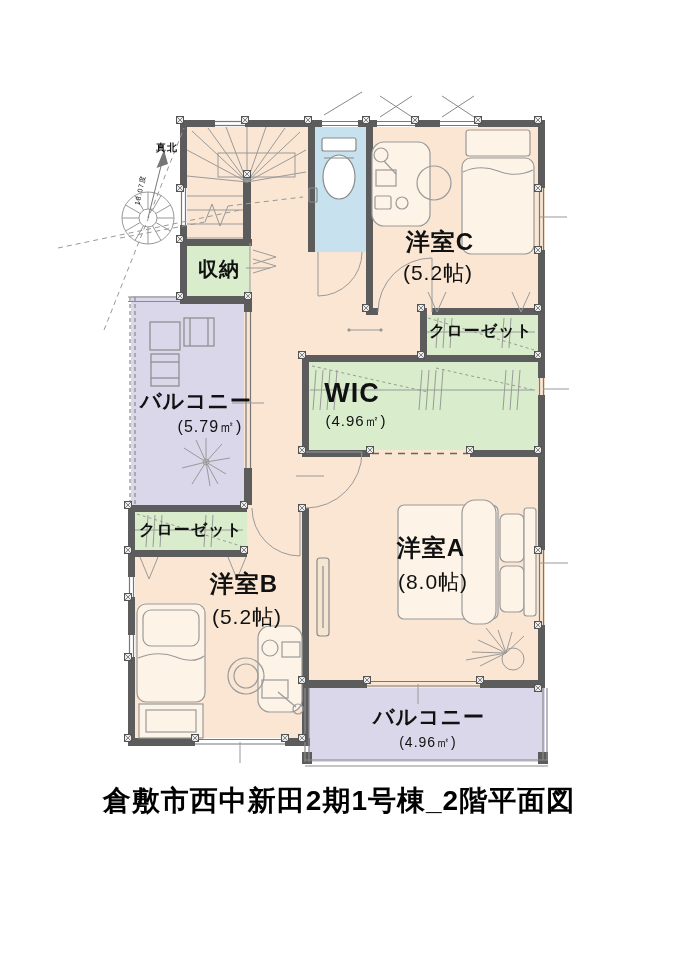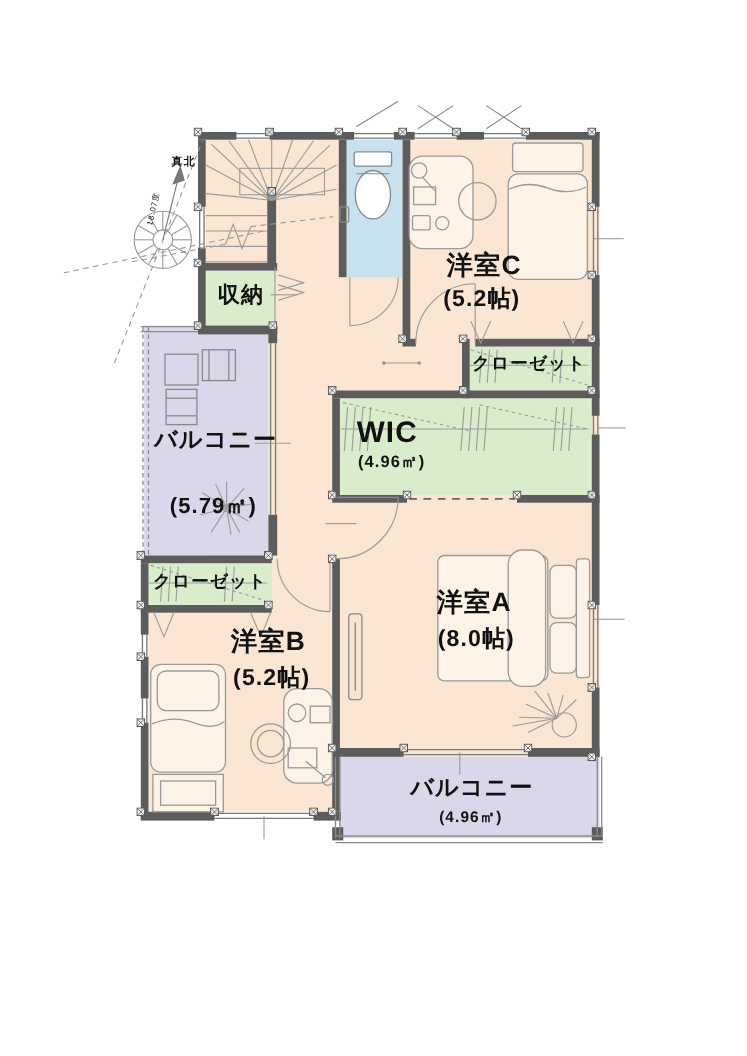--- a/index.html
+++ b/index.html
@@ -3,21 +3,21 @@
 <meta charset="utf-8">
 <style>
   html,body{margin:0;padding:0;background:#ffffff;}
   #canvas{position:relative;width:679px;height:960px;background:#ffffff;overflow:hidden;
           font-family:"Liberation Sans","DejaVu Sans",sans-serif;}
   .room{position:absolute;}
   .wall{position:absolute;background:#5c5c5c;}
   svg.overlay{position:absolute;left:0;top:0;width:679px;height:960px;}
   .lbl{position:absolute;transform:translate(-50%,-50%);white-space:nowrap;color:#111;
        font-weight:600;letter-spacing:1px;line-height:1;}
-  .lbl.size{font-weight:700;}
+  .lbl.size{font-weight:400;}
   .rot{transform:translate(-50%,-50%) rotate(-78deg);}
   #title{position:absolute;left:339px;top:801px;transform:translate(-50%,-50%);
          font-size:28px;font-weight:700;color:#000;letter-spacing:1px;white-space:nowrap;}
 </style>
 </head>
 <body>
 
 <div id="canvas">
 
   <div class="room" style="left:187px;top:127px;width:358px;height:561px;background:#fae6d2;"></div>
@@ -390,24 +390,25 @@
     </g>
   </svg>
 
   <div class="lbl" style="left:219px;top:269px;font-size:20px;">収納</div>
   <div class="lbl" style="left:440px;top:242px;font-size:24px;">洋室C</div>
   <div class="lbl size" style="left:438px;top:272px;font-size:21px;">(5.2帖)</div>
   <div class="lbl" style="left:481px;top:331px;font-size:16px;">クローゼット</div>
   <div class="lbl" style="left:352px;top:393px;font-size:27px;font-weight:700;">WIC</div>
   <div class="lbl size" style="left:356px;top:420px;font-size:15px;">(4.96㎡)</div>
   <div class="lbl" style="left:196px;top:400px;font-size:21px;">バルコニー</div>
-  <div class="lbl size" style="left:194px;top:427px;font-size:20px;margin-top:33px;">(5.79㎡)</div>
+  <div class="lbl size" style="left:210px;top:427px;font-size:16px;">(5.79㎡)</div>
   <div class="lbl" style="left:191px;top:530px;font-size:16px;">クローゼット</div>
   <div class="lbl" style="left:244px;top:584px;font-size:24px;">洋室B</div>
   <div class="lbl size" style="left:247px;top:616px;font-size:21px;">(5.2帖)</div>
   <div class="lbl" style="left:431px;top:548px;font-size:24px;text-align:center;">洋室A</div>
   <div class="lbl size" style="left:433px;top:581px;font-size:21px;">(8.0帖)</div>
   <div class="lbl" style="left:429px;top:716px;font-size:21px;">バルコニー</div>
   <div class="lbl size" style="left:428px;top:742px;font-size:14px;">(4.96㎡)</div>
   <div class="lbl" style="left:167px;top:148px;font-size:10px;font-family:Liberation Serif, serif;">真北</div>
   <div class="lbl rot" style="left:140px;top:190px;font-size:7px;font-weight:400;">18.07度</div>
 
+  <div id="title">倉敷市西中新田2期1号棟_2階平面図</div>
 </div>
 
 </body></html>

